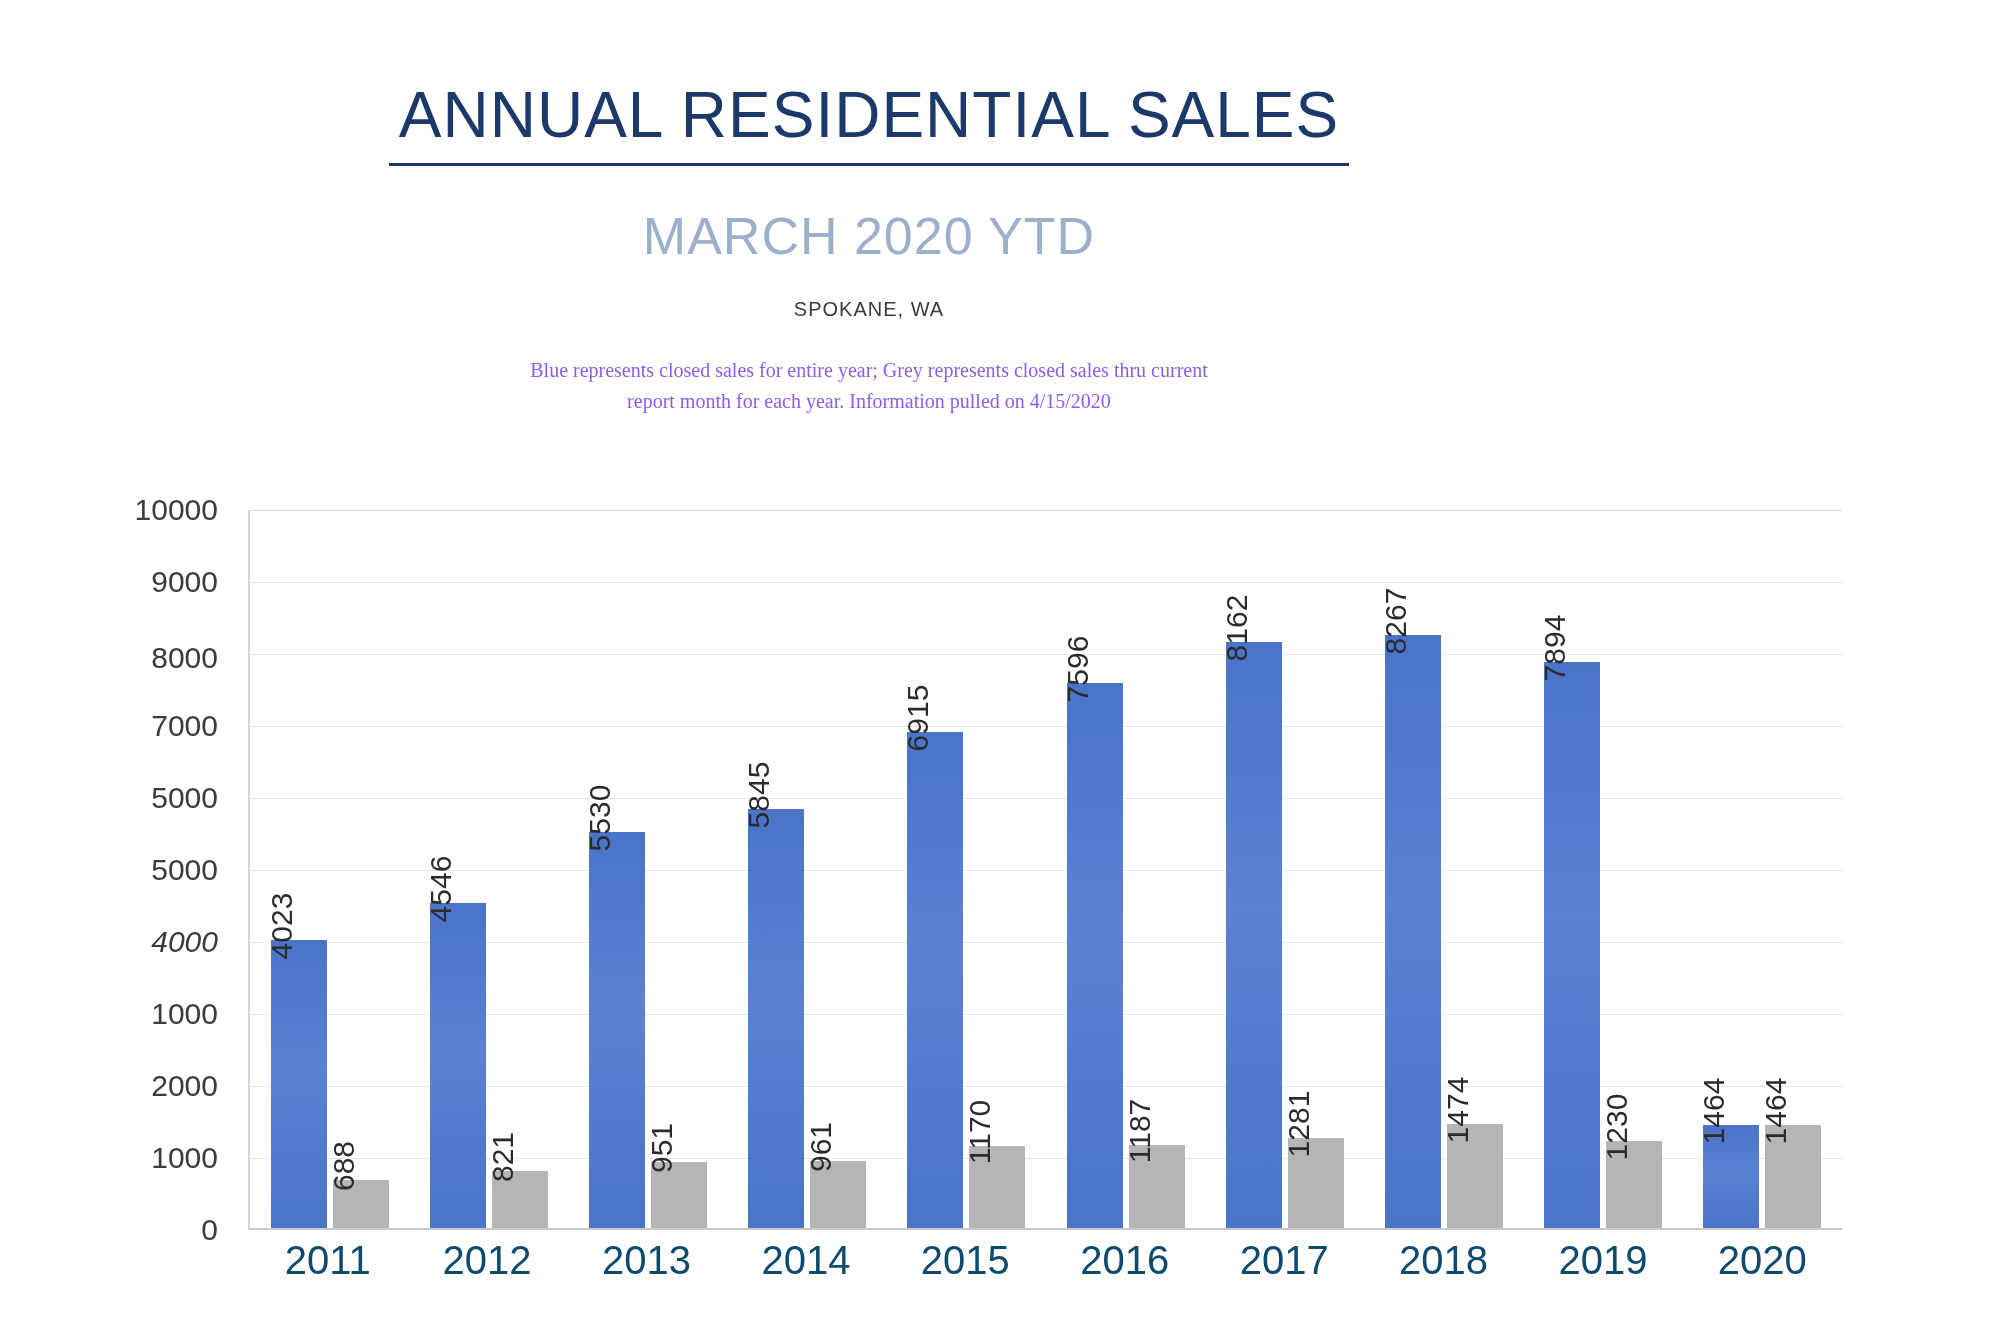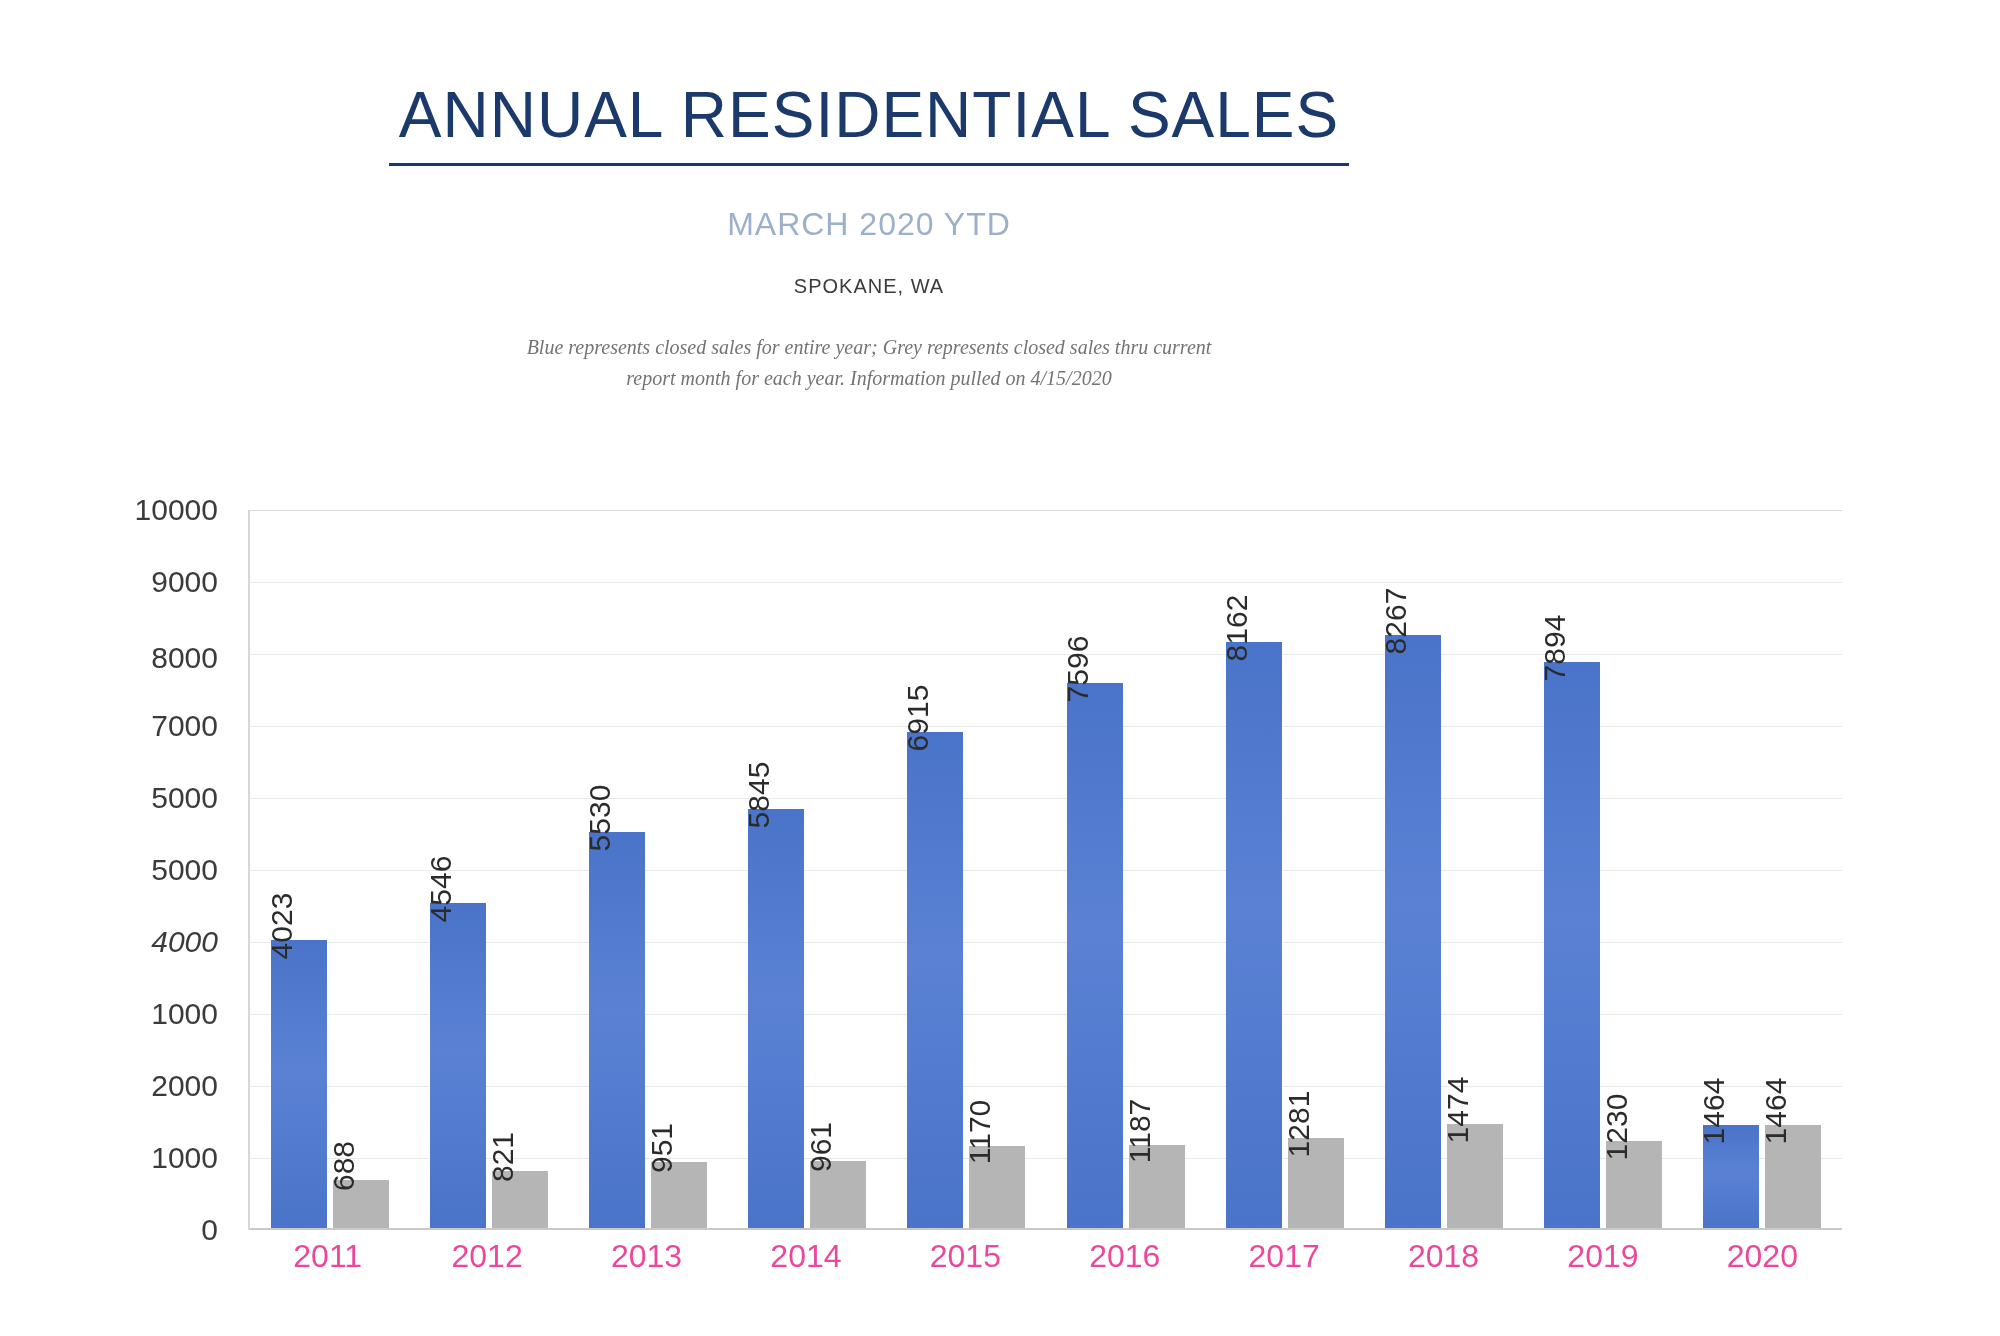--- a/index.html
+++ b/index.html
@@ -30,38 +30,37 @@
     letter-spacing: 1px;
     color: #1b3a6b;
     font-weight: 400;
     display: inline-block;
     padding: 0 10px 14px 10px;
     border-bottom: 3px solid #1b3a6b;
     line-height: 1.05;
   }
   .subtitle {
     margin-top: 40px;
-    font-size: 32px;
+    font-size: 52px;
     color: #9cb0cb;
     letter-spacing: 1px;
     font-weight: 400;
   }
   .location {
     margin-top: 32px;
     font-size: 20px;
     color: #3b3b3b;
     letter-spacing: 1px;
     font-weight: 400;
   }
   .note {
     margin-top: 34px;
     font-family: "Liberation Serif", serif;
-    font-style: italic;
     font-size: 20px;
-    color: #737373;
+    color: #8b5cf6;
     line-height: 1.55;
   }
 
   
   .chart-area {
     position: absolute;
     left: 0;
     top: 500px;
     width: 2000px;
     height: 836px;
@@ -159,22 +158,22 @@
   .x-labels {
     position: absolute;
     left: 248px;
     top: 738px;
     width: 1594px;
     display: flex;
   }
   .x-label {
     flex: 1 1 0;
     text-align: center;
-    font-size: 32px;
-    color: #ec4899;
+    font-size: 40px;
+    color: #0c4a6e;
   }
 </style>
 </head>
 <body>
 
 <div class="page">
 
   <div class="header">
     <div class="title">ANNUAL RESIDENTIAL SALES</div>
     <div class="subtitle">MARCH 2020 YTD</div>

